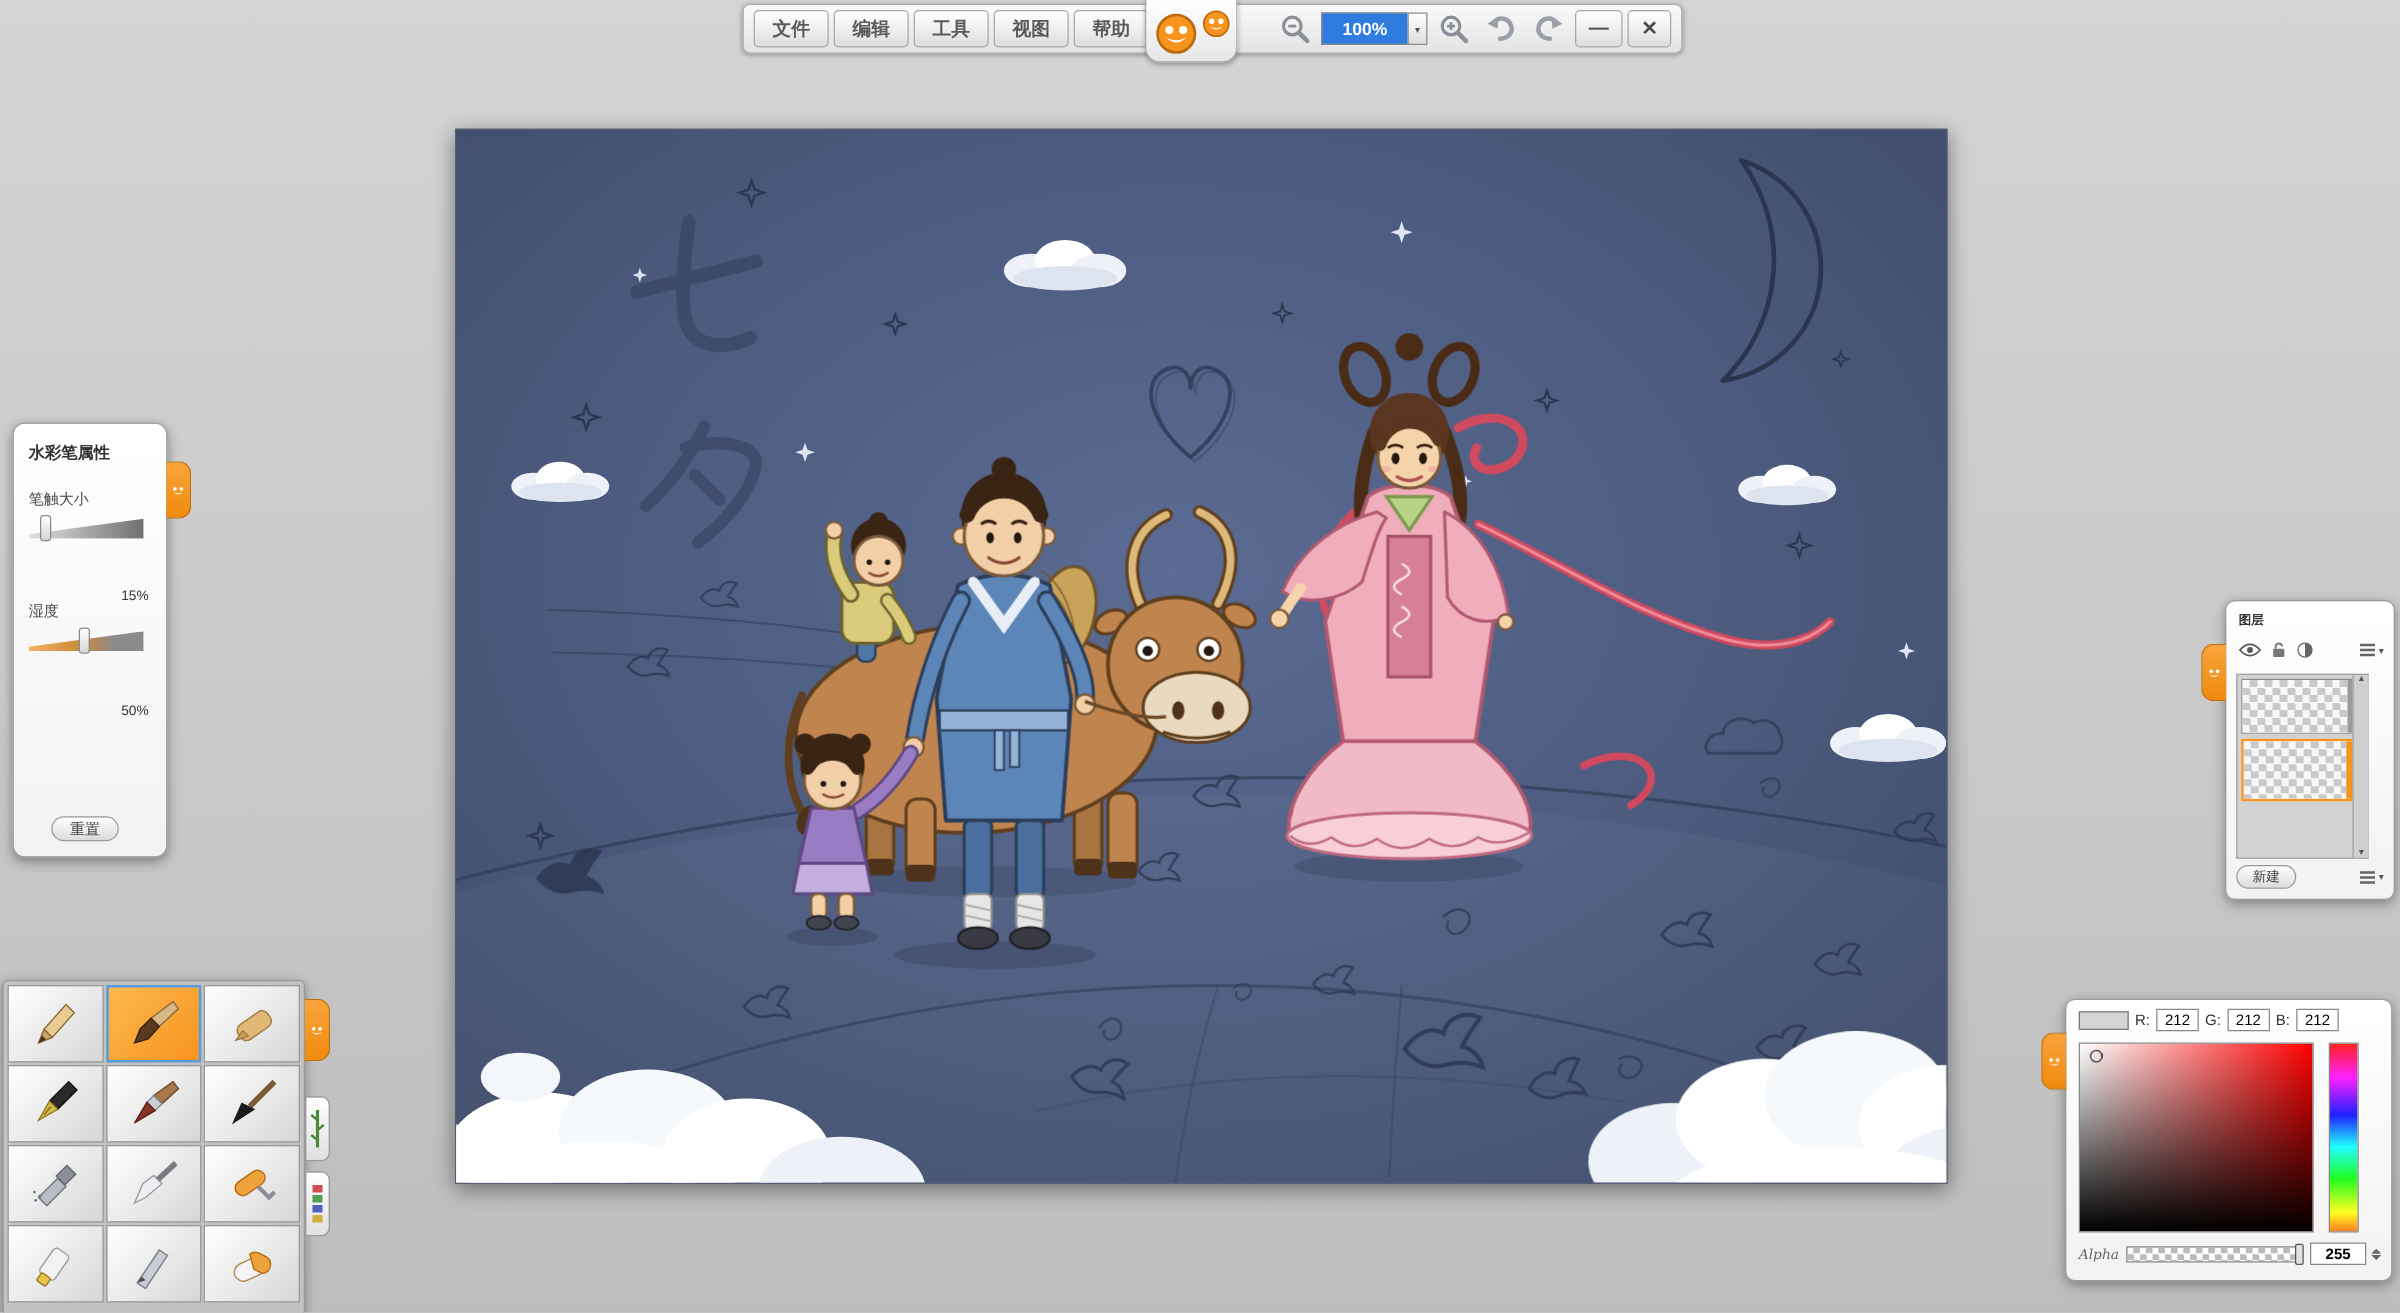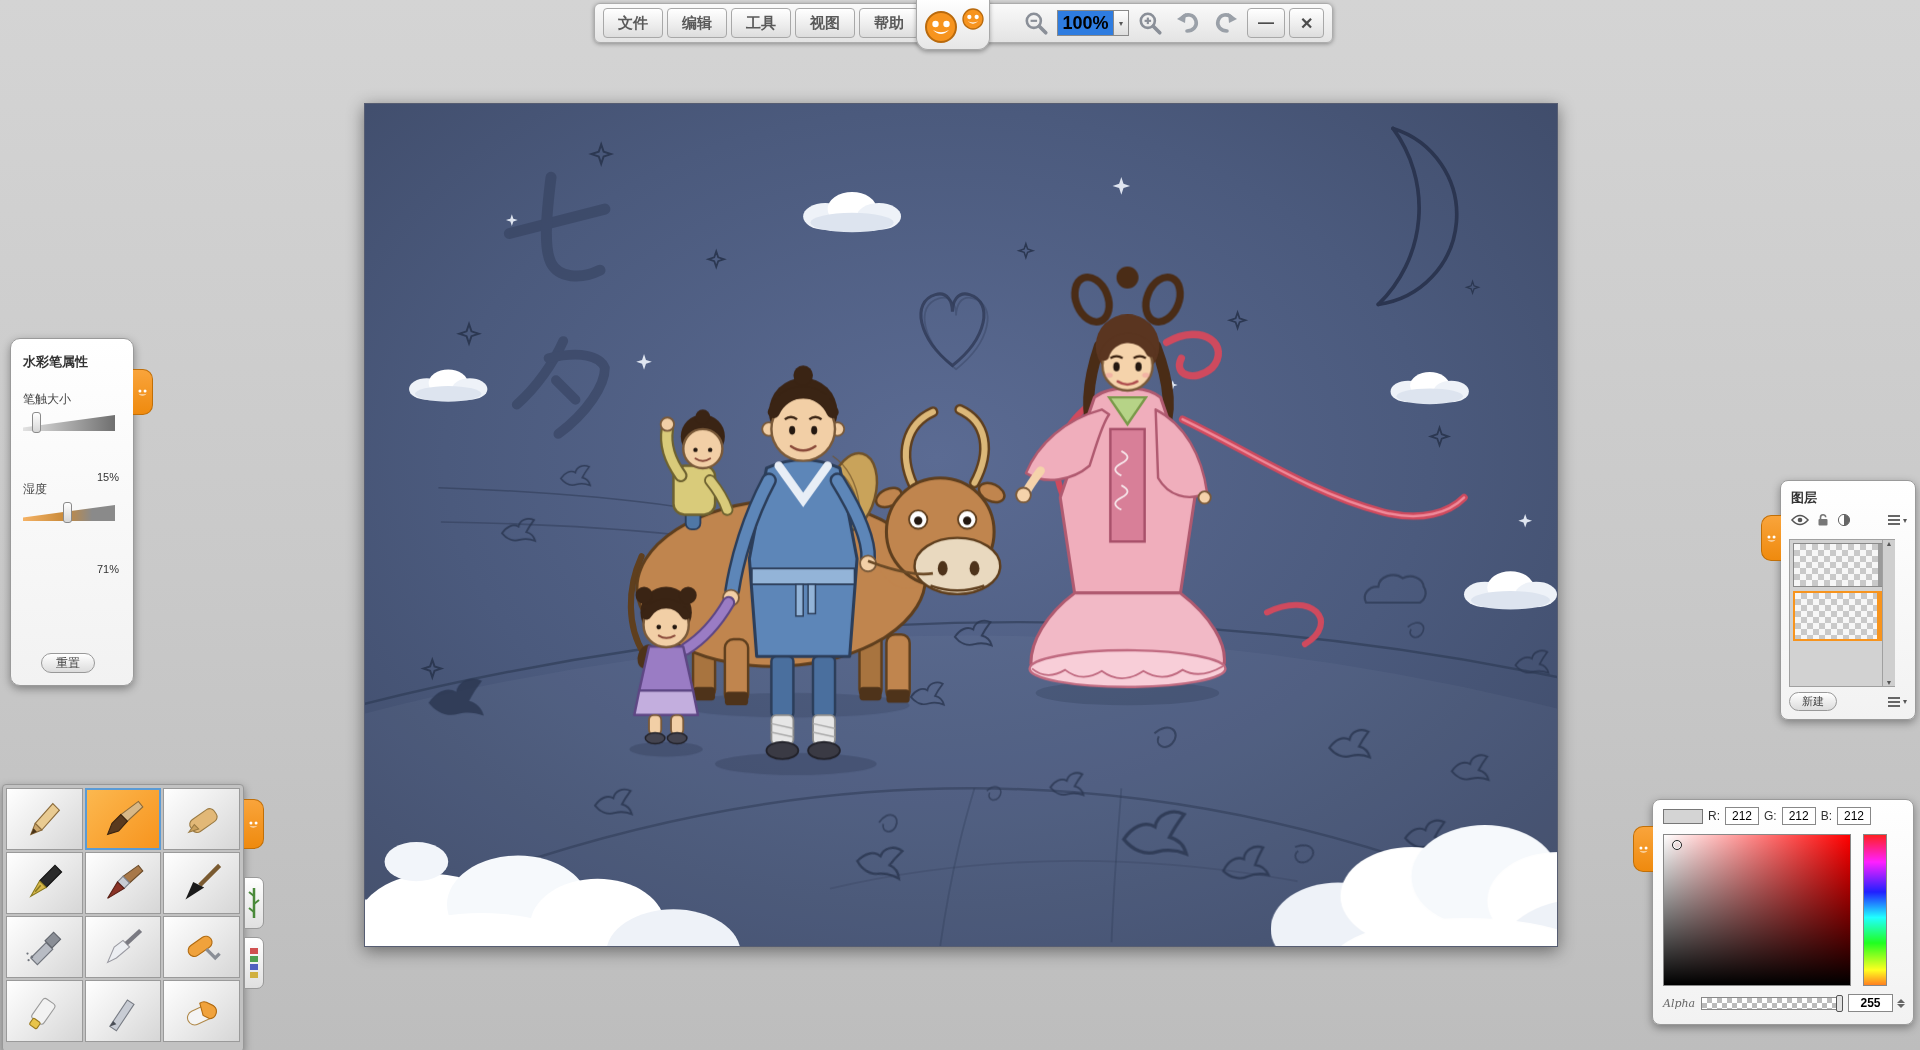--- a/index.html
+++ b/index.html
@@ -13,21 +13,21 @@
              gap:4px; background:linear-gradient(#fafafa,#e3e3e3); border:1px solid #acacac;
              border-radius:6px; padding:16px 8px; box-shadow:0 1px 4px rgba(0,0,0,.35);justify-content:flex-end; }
   .tb-btn { height:30px; padding:0 14px; background:linear-gradient(#ffffff,#ececec 60%,#dddddd);
             border:1px solid #a8a8a8; border-radius:4px; color:#5a5a5a; font-weight:bold;
             font-size:15px; cursor:pointer; white-space:nowrap; }
   .tb-ico { width:34px; height:30px; display:flex; align-items:center; justify-content:center;
             background:linear-gradient(#ffffff,#e9e9e9); border:1px solid #a8a8a8; border-radius:4px; cursor:pointer; }
   .tb-ico.flat { background:none; border:none; }
   .spacer-logo { width:92px; height:1px; }
   .zoom-box { display:flex; align-items:center; }
-  .zoom-input { width:56px; height:26px; background:#2e7ce0; color:#000000; font-weight:bold; font-size:18px;
+  .zoom-input { width:69px; height:26px; background:#2e7ce0; color:#ffffff; font-weight:bold; font-size:14px;
                 text-align:center; border:1px solid #8a8a8a; border-right:none; font-family:"Liberation Sans",sans-serif; }
   .zoom-drop { width:16px; height:26px; background:linear-gradient(#fff,#ddd); border:1px solid #8a8a8a;
                font-size:8px; color:#555; display:flex; align-items:center; justify-content:center; cursor:pointer; }
   .glyph-btn { font-weight:bold; color:#4c4c4c; font-size:16px; }
 
   .logo-tab { position:absolute; left:916px; top:0; width:74px; height:50px; z-index:6;
               background:linear-gradient(#ffffff,#e6e6e6); border:1px solid #a8a8a8; border-top:none;
               border-radius:0 0 12px 12px; box-shadow:0 2px 4px rgba(0,0,0,.3); }
   .logo-big { position:absolute; left:6px; top:9px; }
   .logo-small { position:absolute; left:44px; top:7px; }
@@ -66,21 +66,21 @@
                  grid-template-columns:repeat(3,1fr); grid-auto-rows:62px; gap:2px; box-shadow:0 3px 9px rgba(0,0,0,.35); }
   .tool-cell { background:linear-gradient(135deg,#ffffff 0%,#e7e7e7 60%,#d6d6d6 100%);
                border:1px solid #9a9a9a; display:flex; align-items:center; justify-content:center; cursor:pointer; }
   .tool-cell.selected { background:linear-gradient(135deg,#fcb84f,#f7941e); border:2px solid #5b9bd5; }
   .mini-tab { position:absolute; width:20px; height:52px; background:linear-gradient(#ffffff,#e0e0e0);
               border:1px solid #9a9a9a; border-radius:0 7px 7px 0; display:flex; align-items:center;
               justify-content:center; cursor:pointer; }
 
   
   .layers-panel { left:1780px; top:480px; width:136px; height:240px; border-radius:8px; }
-  .lp-title { position:absolute; left:10px; top:8px; font-size:13px; font-weight:bold; color:#333; }
+  .lp-title { position:absolute; left:10px; top:8px; font-size:10px; font-weight:bold; color:#333; }
   .lp-icons { position:absolute; left:10px; top:32px; right:8px; display:flex; align-items:center; gap:7px; }
   .layers-list { position:absolute; left:8px; top:58px; width:106px; height:148px; background:#d2d2d2;
                  border:1px solid #a0a0a0; padding:3px; }
   .layer-row { display:flex; height:44px; margin-bottom:4px; background:#fff; cursor:pointer; }
   .layer-row .thumb { flex:1; }
   .layer-row .strip { width:12px; background:#9a9a9a; }
   .layer-row.plain { border:1px solid #8a8a8a; }
   .layer-row.selected { height:50px; border:2px solid #f7941e; }
   .layer-row.selected .strip { background:#f7941e; }
   .checker { background:repeating-conic-gradient(#c9c9c9 0% 25%, #f7f7f7 0% 50%) 0 0/12px 12px; }
@@ -447,21 +447,21 @@
     <div class="bp-title">水彩笔属性</div>
     <div class="bp-label" style="top:52px;">笔触大小</div>
     <div class="wedge" style="top:76px;">
       <div class="knob" style="left:10%;"></div>
     </div>
     <div class="bp-value" style="top:100px;">15%</div>
     <div class="bp-label" style="top:142px;">湿度</div>
     <div class="wedge orange" style="top:166px;">
       <div class="knob" style="left:44%;"></div>
     </div>
-    <div class="bp-value" style="top:192px;">71%</div>
+    <div class="bp-value" style="top:192px;">50%</div>
     <button class="small-btn" style="left:30px; bottom:12px;">重置</button>
     <div class="orange-tab right" style="right:-20px; top:30px;">
       <svg width="15" height="15" viewBox="0 0 20 20">
         <circle cx="6.6" cy="8" r="2" fill="#fff"></circle>
           <circle cx="13.4" cy="8" r="2" fill="#fff"></circle>
         <path d="M4.5 11.5 Q10 16.5 15.5 11.5 Q10 14 4.5 11.5 Z" fill="#fff"></path>
       </svg>
     </div>
   </div>
 

